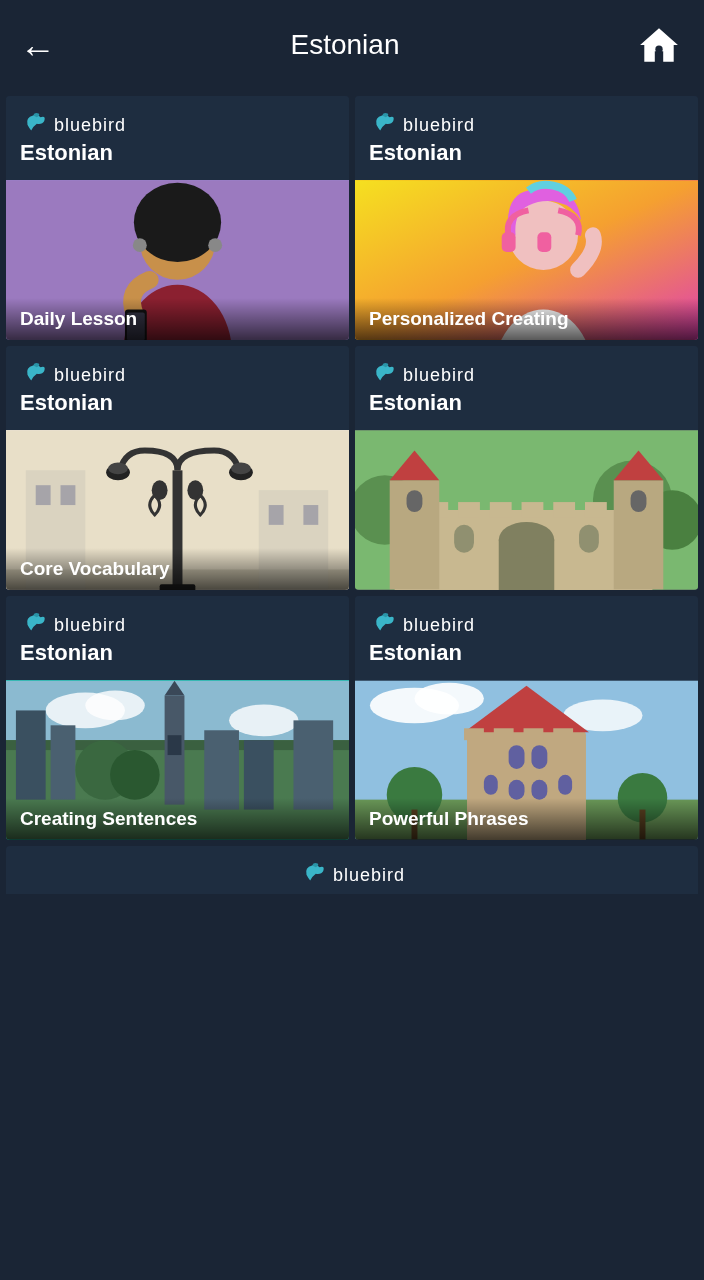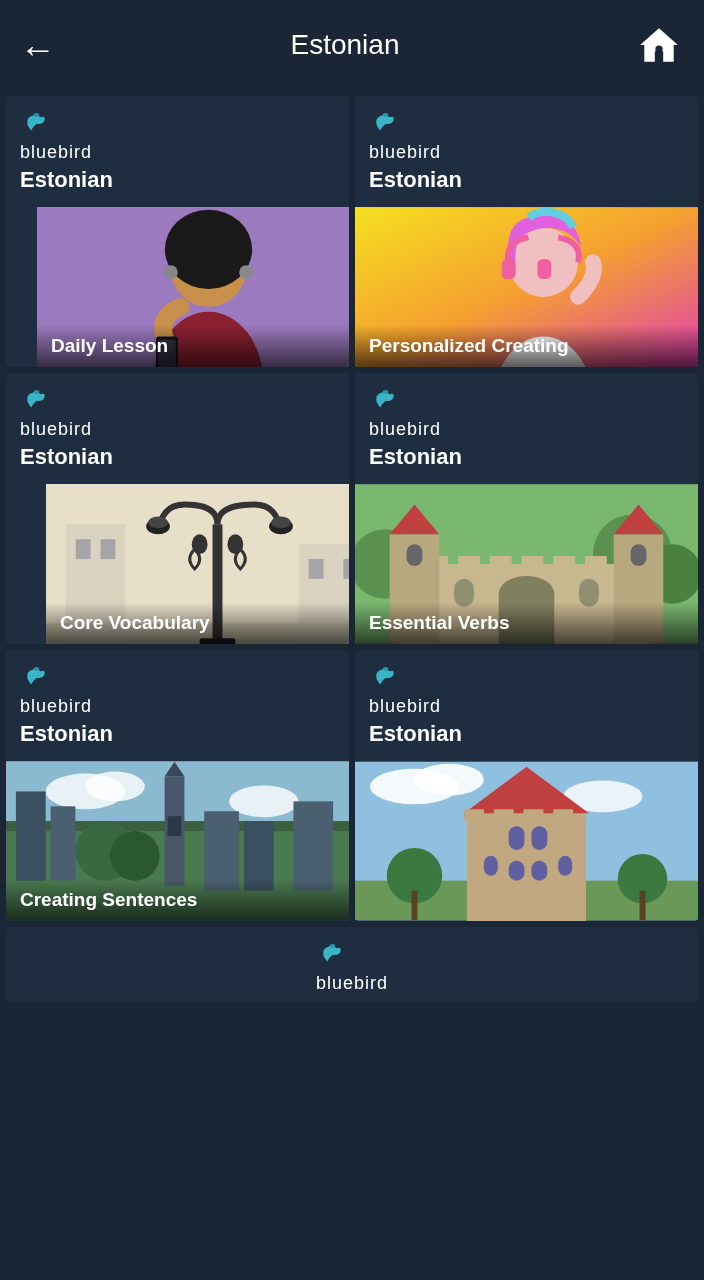--- a/index.html
+++ b/index.html
@@ -69,23 +69,22 @@
       position: relative;
     }
 
     .card-header {
       padding: 12px 14px 8px;
       background-color: #1e2d40;
     }
 
     .bluebird-logo {
       display: flex;
-      align-items: flex-start;
+      align-items: flex-end;
       gap: 6px;
-      flex-direction: column;
     }
 
     .bird-icon {
       width: 28px;
       height: 28px;
     }
 
     .brand-name {
       font-size: 18px;
       color: white;
@@ -118,32 +117,30 @@
       font-weight: 600;
       color: white;
       background: linear-gradient(transparent, rgba(0,0,0,0.65));
     }
 
     
     .img-daily {
       background: #9b7fc7;
       position: relative;
       overflow: hidden;
-      margin-left: 31px;
     }
 
     
     .img-personalized {
       background: linear-gradient(135deg, #f5d020 0%, #f5a020 40%, #e040a0 100%);
     }
 
     
     .img-vocabulary {
       background: #e8e0d0;
-      margin-left: 40px;
     }
 
     
     .img-verbs {
       background: #6a8a6a;
     }
 
     
     .img-sentences {
       background: #14b8a6;
@@ -338,21 +335,20 @@
 
         <rect x="52" y="60" width="16" height="22" rx="8" fill="#666"></rect>
         <rect x="278" y="60" width="16" height="22" rx="8" fill="#666"></rect>
 
         <rect x="145" y="110" width="56" height="60" fill="#808060"></rect>
         <ellipse cx="173" cy="110" rx="28" ry="18" fill="#808060"></ellipse>
 
         <rect x="100" y="95" width="20" height="28" rx="10" fill="#909070"></rect>
         <rect x="226" y="95" width="20" height="28" rx="10" fill="#909070"></rect>
       </svg>
-      <div class="card-label">Essential Verbs</div>
     </div>
   </div>
 
   <div class="card">
     <div class="card-header">
       <div class="bluebird-logo">
         <svg class="bird-icon" viewBox="0 0 30 30" xmlns="http://www.w3.org/2000/svg">
           <path d="M8,18 Q6,10 14,8 Q18,6 22,10 Q28,8 26,14 Q24,18 18,17 Q14,20 12,24 Q10,22 8,18 Z" fill="#3ab5c8"></path>
           <path d="M14,8 Q16,4 20,6 Q22,8 18,10 Z" fill="#2a95a8"></path>
         </svg>
@@ -428,20 +424,21 @@
         <rect x="110" y="48" width="20" height="12" fill="#c0a880"></rect>
         <rect x="140" y="48" width="20" height="12" fill="#c0a880"></rect>
         <rect x="170" y="48" width="20" height="12" fill="#c0a880"></rect>
         <rect x="200" y="48" width="20" height="12" fill="#c0a880"></rect>
 
         <circle cx="60" cy="115" r="28" fill="#3a7a40"></circle>
         <circle cx="290" cy="118" r="25" fill="#3a7a40"></circle>
         <rect x="57" y="130" width="6" height="30" fill="#5a4020"></rect>
         <rect x="287" y="130" width="6" height="30" fill="#5a4020"></rect>
       </svg>
+      <div class="card-label">Powerful Phrases</div>
     </div>
   </div>
 
 </div>
 
 <div style="padding: 0 6px 0 6px;">
   <div style="background-color:#1e2d40; border-radius:4px 4px 0 0; padding: 12px 14px 8px; display:flex; align-items:center; justify-content:center;">
     <div class="bluebird-logo" style="justify-content:center;">
       <svg class="bird-icon" viewBox="0 0 30 30" xmlns="http://www.w3.org/2000/svg">
         <path d="M8,18 Q6,10 14,8 Q18,6 22,10 Q28,8 26,14 Q24,18 18,17 Q14,20 12,24 Q10,22 8,18 Z" fill="#3ab5c8"></path>

